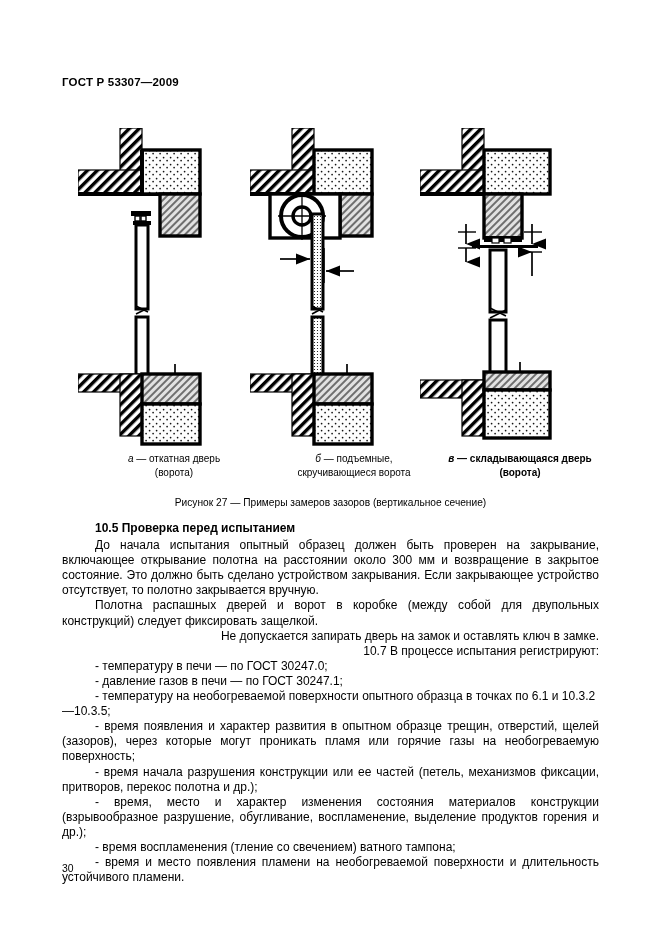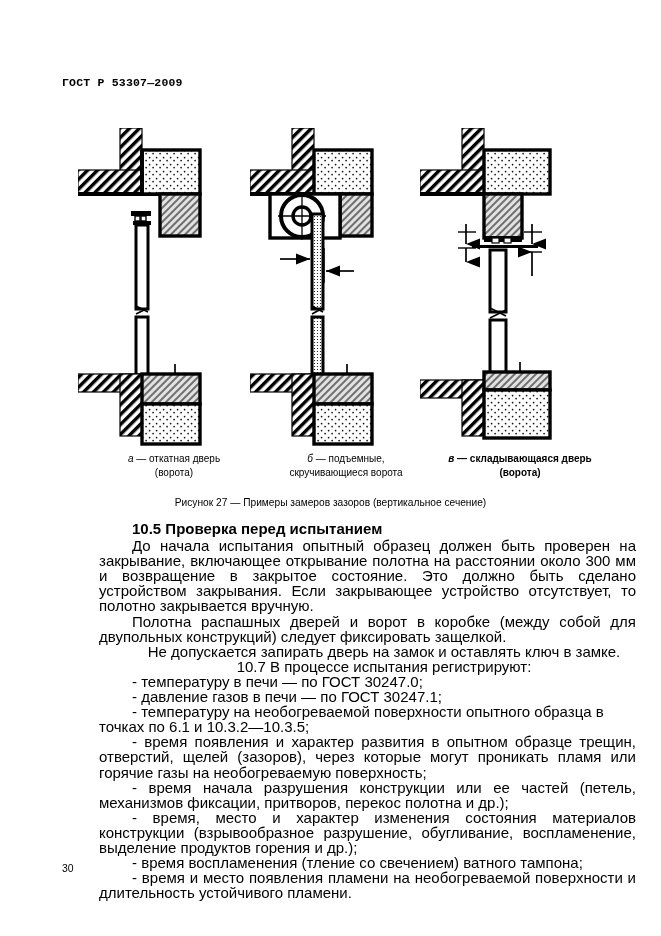--- a/index.html
+++ b/index.html
@@ -25,21 +25,20 @@
 
   
   .doc-header {
     position: absolute;
     left: 62px;
     top: 76px;
     font-size: 11.5px;
     font-weight: bold;
     letter-spacing: 0.2px;
     white-space: nowrap;
-    font-family: Liberation Mono, monospace;
   }
 
   
   .figure-block {
     position: absolute;
     left: 0;
     top: 128px;
     width: 661px;
     height: 380px;
   }
@@ -64,60 +63,59 @@
     height: 40px;
   }
   .cap {
     position: absolute;
     top: 0;
     text-align: center;
     font-size: 10px;
     line-height: 13.5px;
   }
   #cap-a { left: 76px;  width: 196px; }
-  #cap-b { left: 248px; width: 196px; }
+  #cap-b { left: 256px; width: 196px; }
   #cap-c { left: 420px; width: 200px; font-weight: bold; }
   .cap .ital { font-style: italic; }
 
   .fig-title {
     position: absolute;
     left: 0;
     top: 497px;
     width: 661px;
     text-align: center;
     font-size: 10.2px;
   }
 
   
   .body-text {
     position: absolute;
     left: 62px;
     top: 521px;
     width: 537px;
-    font-size: 15px;
+    font-size: 12px;
     line-height: 15.1px;
     text-align: justify;
-    margin-left: 37px;
   }
   .body-text p { margin: 0; }
   .sect-head {
     font-weight: bold;
     text-indent: 33px;
     margin-bottom: 2px !important;
     text-align: left;
   }
   .para {
     text-indent: 33px;
     text-align: justify;
     -webkit-hyphens: manual;
     hyphens: manual;
   }
   .para-noind {
     text-indent: 33px;
-    text-align: center;
+    text-align: right;
   }
   .listitem {
     text-indent: 33px;
     text-align: justify;
   }
   .listitem-left {
     text-indent: 33px;
     text-align: left;
   }
 

